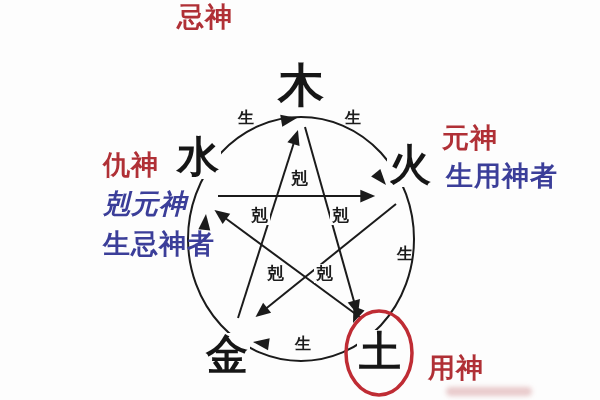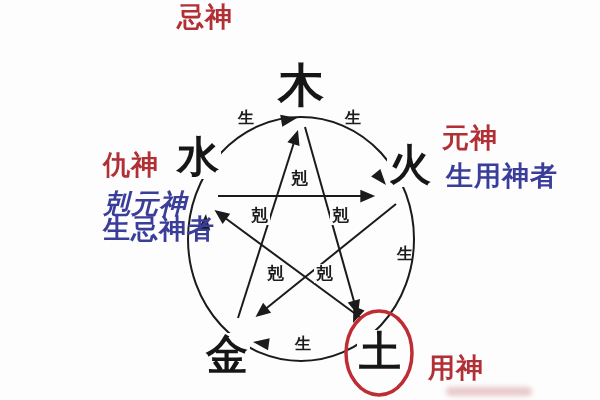--- a/index.html
+++ b/index.html
@@ -77,21 +77,21 @@
 
   <div class="cyc sheng" style="left:238px;top:110px;">生</div>
   <div class="cyc sheng" style="left:345px;top:110px;">生</div>
   <div class="cyc sheng" style="left:397px;top:246px;">生</div>
   <div class="cyc sheng" style="left:295px;top:336px;">生</div>
 
   <div class="ann red" style="left:177px;top:3px;">忌神</div>
 
   <div class="ann red" style="left:103px;top:151px;">仇神</div>
   <div class="ann blue" style="left:103px;top:190px;font-style:italic;">剋元神</div>
-  <div class="ann blue" style="left:103px;top:215px;text-align:right;">生忌神者</div>
+  <div class="ann blue" style="left:103px;top:230px;text-align:right;">生忌神者</div>
 
   <div class="ann red" style="left:430px;top:124px;margin-left:12px;">元神</div>
   <div class="ann blue" style="left:446px;top:162px;">生用神者</div>
 
   <div class="ann red" style="left:428px;top:354px;">用神</div>
 
   <div class="watermark"></div>
 
 </div>
 

